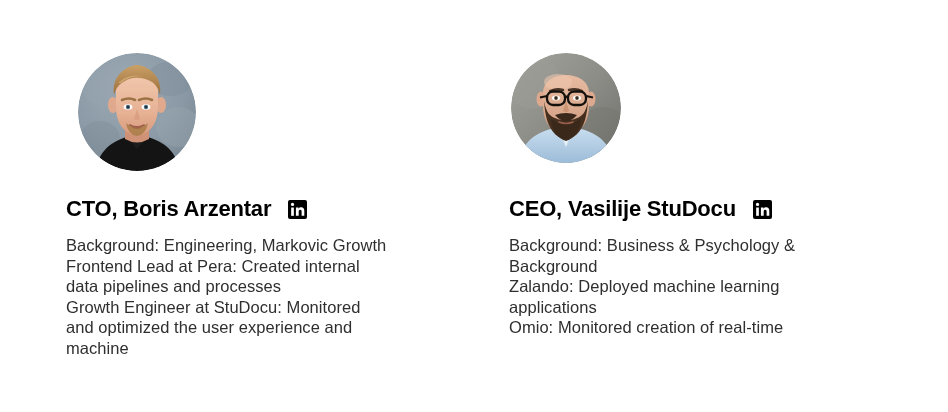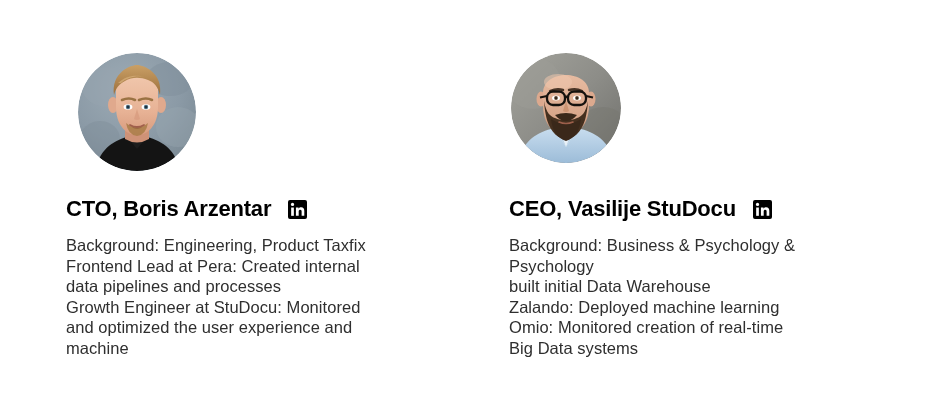--- a/index.html
+++ b/index.html
@@ -161,21 +161,21 @@
         <svg viewBox="0 0 24 24" xmlns="http://www.w3.org/2000/svg" aria-hidden="true">
           <rect x="0" y="0" width="24" height="24" rx="2.5" fill="#000000"></rect>
           <rect x="4" y="9.5" width="3.4" height="10.5" fill="#ffffff"></rect>
           <circle cx="5.7" cy="5.6" r="2.05" fill="#ffffff"></circle>
           <path d="M10 9.5 h3.3 v1.5 c.7-1.2 2-1.8 3.4-1.8 2.6 0 3.9 1.6 3.9 4.6V20h-3.4v-5.4c0-1.4-.5-2.3-1.7-2.3-1 0-1.6.7-1.9 1.4-.1.2-.1.6-.1.9V20H10z" fill="#ffffff"></path>
         </svg>
       </span>
     </div>
 
     <div class="bio">
-      <span class="bio-line">Background: Engineering, Product Taxfix</span>
+      <span class="bio-line">Background: Engineering, Markovic Growth</span>
       <span class="bio-line">Frontend Lead at Pera: Created internal</span>
       <span class="bio-line">data pipelines and processes</span>
       <span class="bio-line">Growth Engineer at StuDocu: Monitored</span>
       <span class="bio-line">and optimized the user experience and</span>
       <span class="bio-line">machine</span>
     </div>
   </div>
 
   <div class="profile profile-right">
 
@@ -255,21 +255,20 @@
           <rect x="0" y="0" width="24" height="24" rx="2.5" fill="#000000"></rect>
           <rect x="4" y="9.5" width="3.4" height="10.5" fill="#ffffff"></rect>
           <circle cx="5.7" cy="5.6" r="2.05" fill="#ffffff"></circle>
           <path d="M10 9.5 h3.3 v1.5 c.7-1.2 2-1.8 3.4-1.8 2.6 0 3.9 1.6 3.9 4.6V20h-3.4v-5.4c0-1.4-.5-2.3-1.7-2.3-1 0-1.6.7-1.9 1.4-.1.2-.1.6-.1.9V20H10z" fill="#ffffff"></path>
         </svg>
       </span>
     </div>
 
     <div class="bio">
       <span class="bio-line">Background: Business &amp; Psychology &amp;</span>
-      <span class="bio-line">Psychology</span>
-      <span class="bio-line">built initial Data Warehouse</span>
+      <span class="bio-line">Background</span>
       <span class="bio-line">Zalando: Deployed machine learning</span>
+      <span class="bio-line">applications</span>
       <span class="bio-line">Omio: Monitored creation of real-time</span>
-      <span class="bio-line">Big Data systems</span>
     </div>
   </div>
 
 </div>
 
 </body></html>

